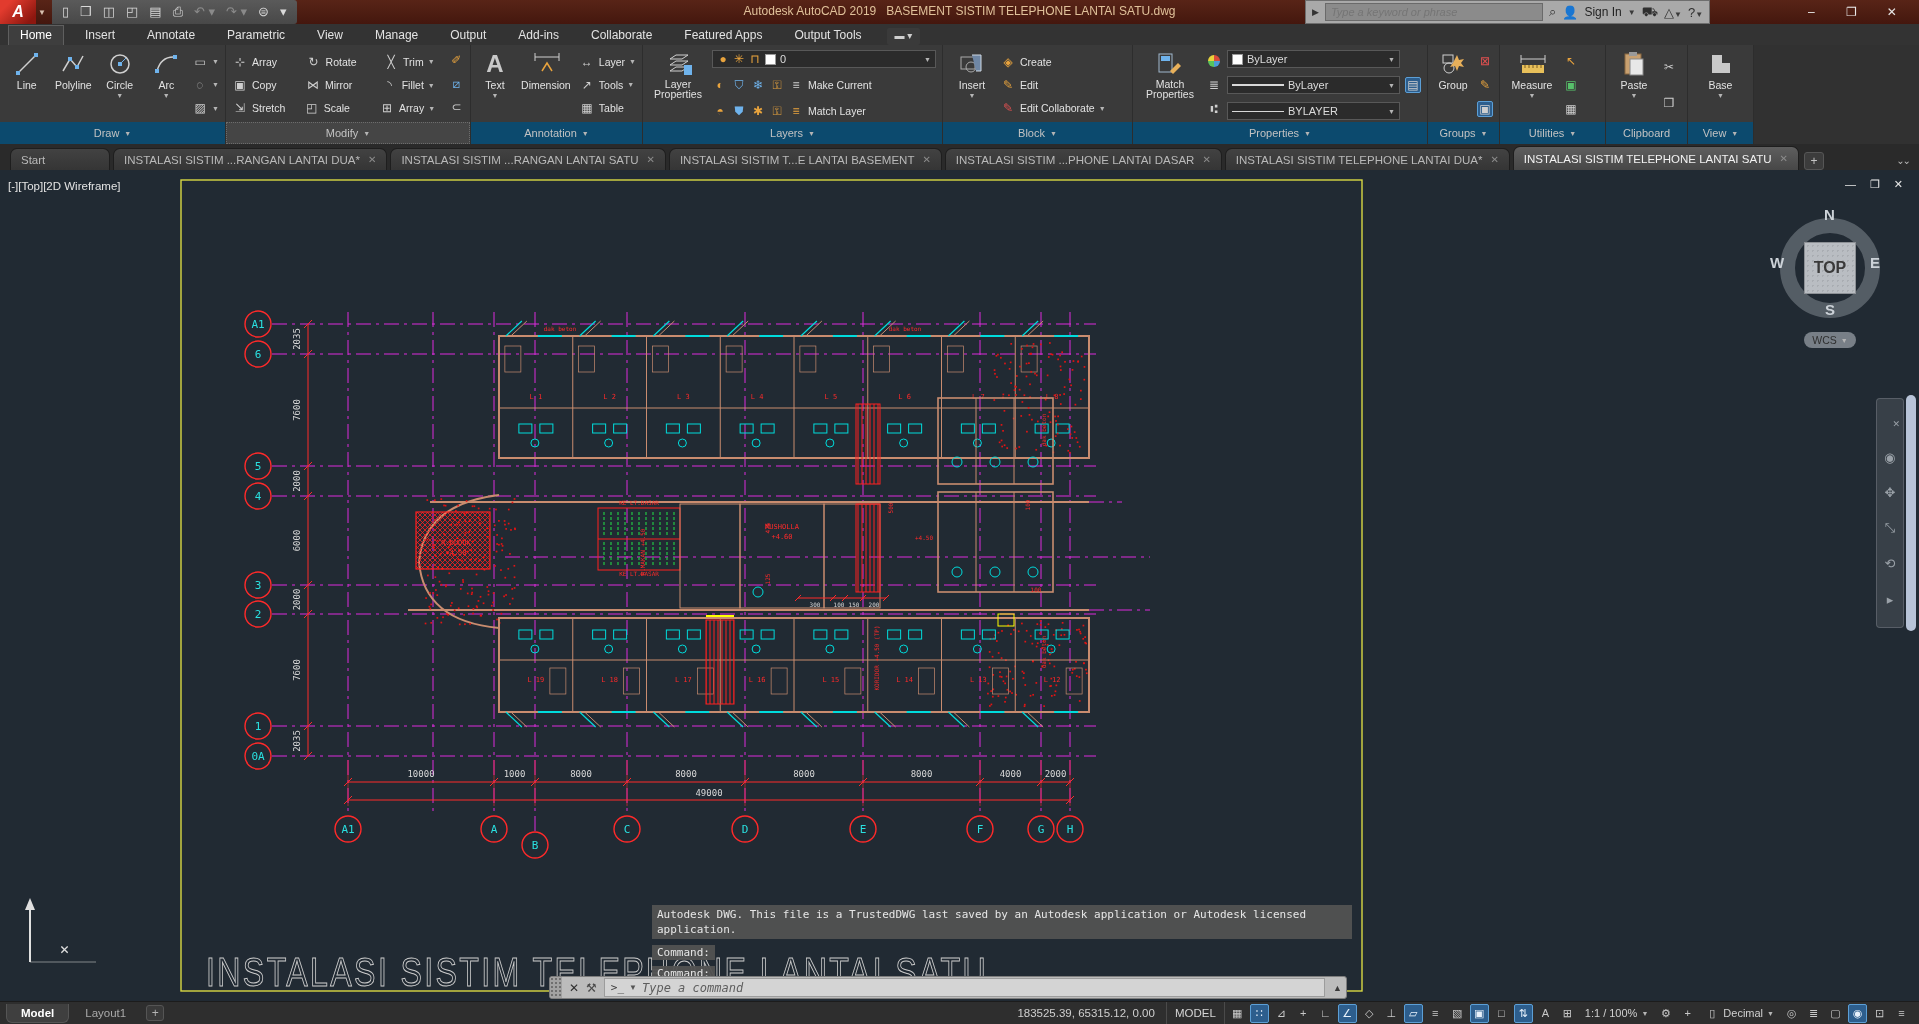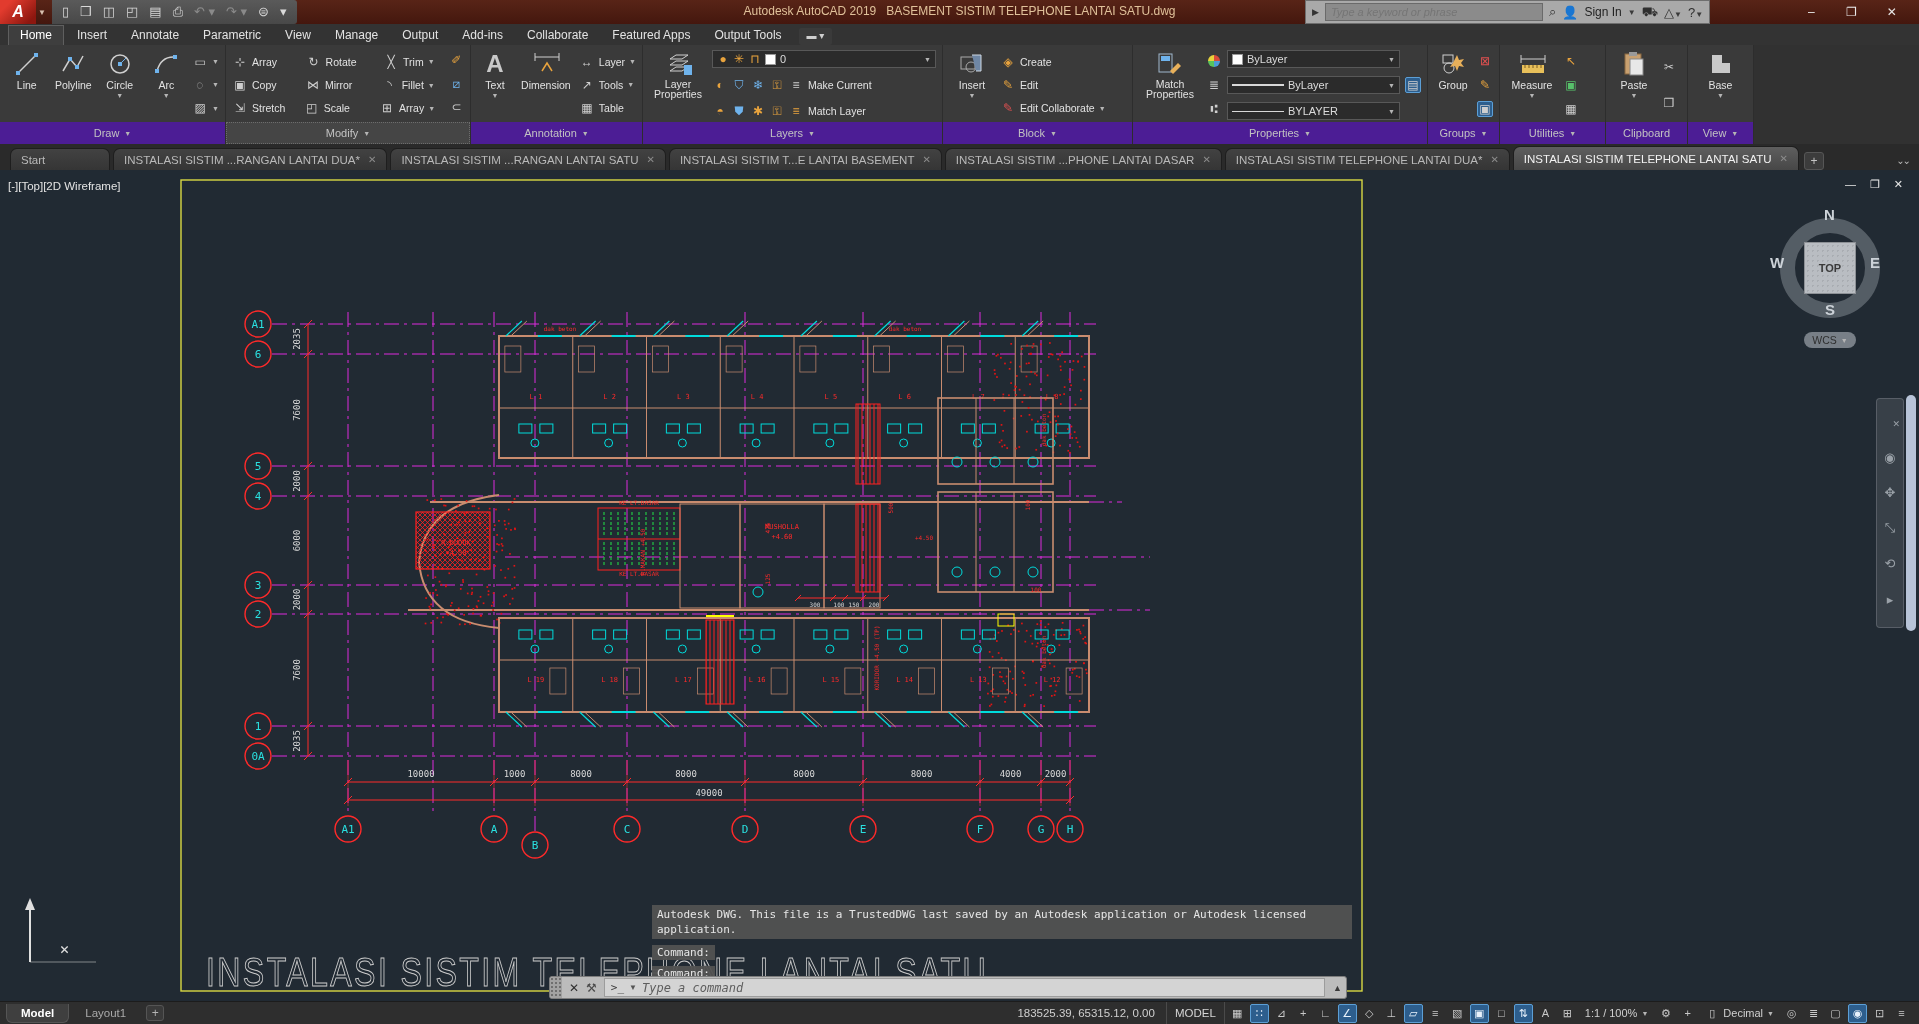--- a/index.html
+++ b/index.html
@@ -18,29 +18,29 @@
 #search-exp{color:#333;font-size:9px}
 #search-input{width:218px;height:18px;background:#8b8b8b;border:1px solid #6a6a6a;color:#2e2e2e;font-style:italic;font-size:11px;padding:0 5px;font-family:"Liberation Sans",sans-serif}
 .tb-ic{color:#2f2f2f;font-size:13px}
 #signin-label{color:#1f1f1f;font-size:12px}
 .tb-caret{color:#3a3a3a;font-size:8px}
 #win-btns{position:absolute;right:0;top:0;width:135px;height:24px;display:flex;align-items:center;justify-content:space-evenly}
 .win-b{color:#e9e9e9;font-size:12px;width:26px;text-align:center}
 
 
 #ribbontabs{position:absolute;top:24px;left:0;width:100%;height:21px;background:#333;display:flex;align-items:flex-end;padding-left:8px;z-index:40}
-.rtab{color:#e3e3e3;font-size:12px;padding:2px 11px 3px;margin-right:2px;white-space:nowrap}
+.rtab{color:#e3e3e3;font-size:12px;padding:2px 11px 3px;margin-right:10px;white-space:nowrap}
 .rtab.active{background:#3e3e3e;border:1px solid #5f5f5f;border-bottom:none;color:#fff}
 .rtab-extra{color:#cfcfcf;font-size:10px;padding:2px 8px 4px;background:#3a3a3a;border-radius:2px;margin-left:4px}
 
 
 #ribbon{position:absolute;top:45px;left:0;width:100%;height:99px;background:#3a3a3a;display:flex;z-index:30}
 .panel{display:flex;flex-direction:column;border-right:1px solid #2d2d2d;height:99px}
 .panel-content{height:77px;display:flex;padding:3px 6px 0;gap:5px}
-.panel-label{height:22px;display:flex;align-items:center;justify-content:center;color:#c2c2c2;font-size:11px;gap:5px;background:#4c1d95}
+.panel-label{height:22px;display:flex;align-items:center;justify-content:center;color:#c2c2c2;font-size:11px;gap:5px;background:#0c4a6e}
 .panel-label.hovered{background:#454545;border:1px dotted #6c6c6c}
 .caret{font-size:7px;color:#b5b5b5}
 .bigbtn{width:52px;display:flex;flex-direction:column;align-items:center;color:#e2e2e2;font-size:10.5px;text-align:center;gap:1px;padding-top:2px}
 .bigbtn .bic{width:28px;height:28px;display:flex;align-items:center;justify-content:center}
 .minicol{display:flex;flex-direction:column;justify-content:space-around;padding:2px 0}
 .minirow{display:flex;align-items:center;gap:4px;color:#e2e2e2;font-size:10.5px;height:19px;white-space:nowrap}
 .mic{width:16px;height:16px;display:flex;align-items:center;justify-content:center;color:#cfcfcf;font-size:12px}
 .mic.amber{color:#e8a33d}.mic.blue{color:#6fb3ec}.mic.green{color:#57c06a}.mic.red{color:#e05050}
 .mic.hl{background:#2d5e8d;border:1px solid #5c9fd6;border-radius:2px}
 .combo{height:18px;background:#2b2b2b;border:1px solid #585858;display:flex;align-items:center;padding:0 4px;gap:4px;color:#dcdcdc;font-size:11px}
@@ -61,21 +61,21 @@
 
 
 #drawing{position:absolute;top:170px;left:0;width:1919px;height:831px;background:#212a33;overflow:hidden}
 #plan{position:absolute;top:0;left:0;width:1919px;height:831px}
 #vp-controls{position:absolute;top:10px;left:8px;color:#e3e3e3;font-size:11.5px;z-index:5}
 #dw-btns{position:absolute;top:8px;right:16px;color:#e8e8e8;font-size:11px;display:flex;gap:14px;z-index:5}
 #viewcube{position:absolute;left:1778px;top:40px;width:104px;height:150px;z-index:5}
 #vc-ring{position:absolute;left:2px;top:8px;width:100px;height:100px;border-radius:50%;border:15px solid rgba(128,134,142,.55)}
 .vc-dir{position:absolute;color:#ccd2d8;font-weight:bold;font-size:15px;z-index:6}
 #vc-n{left:46px;top:-4px}#vc-s{left:47px;top:91px}#vc-w{left:-8px;top:44px}#vc-e{left:92px;top:44px}
-#vc-top{position:absolute;left:26px;top:32px;width:52px;height:52px;background:#b9bdc2;border:1px solid #8d9196;display:flex;align-items:center;justify-content:center;color:#3a3a3a;font-weight:bold;font-size:11px;background-image:radial-gradient(#a9adb2 1px,transparent 1px);background-size:5px 5px}
+#vc-top{position:absolute;left:26px;top:32px;width:52px;height:52px;background:#b9bdc2;border:1px solid #8d9196;display:flex;align-items:center;justify-content:center;color:#3a3a3a;font-weight:bold;font-size:16px;background-image:radial-gradient(#a9adb2 1px,transparent 1px);background-size:5px 5px}
 #vc-wcs{position:absolute;left:26px;top:122px;width:52px;height:16px;background:rgba(150,156,164,.75);border-radius:8px;color:#2f2f2f;font-size:10.5px;display:flex;align-items:center;justify-content:center;gap:4px}
 #navbar{position:absolute;left:1876px;top:228px;width:28px;height:230px;background:rgba(84,90,98,.45);border:1px solid rgba(120,126,134,.5);border-radius:4px;display:flex;flex-direction:column;align-items:center;justify-content:space-evenly;z-index:5}
 #navbar .nv{color:#9aa1a8;font-size:13px}
 #nav-strip{position:absolute;left:1906px;top:225px;width:10px;height:236px;background:#c9d5ea;opacity:.9;border-radius:5px;z-index:5}
 #ucs{position:absolute;left:8px;top:722px;z-index:5}
 
 
 #cmd-history{position:absolute;left:652px;top:735px;width:700px;z-index:8;font-family:"DejaVu Sans Mono",monospace;font-size:11px;color:#e6e6e6}
 #cmd-trusted{background:rgba(82,82,82,.95);padding:2px 5px;line-height:15px;width:700px}
 .cmd-chip{display:inline-block;background:rgba(82,82,82,.95);padding:1px 5px;margin-top:6px}

